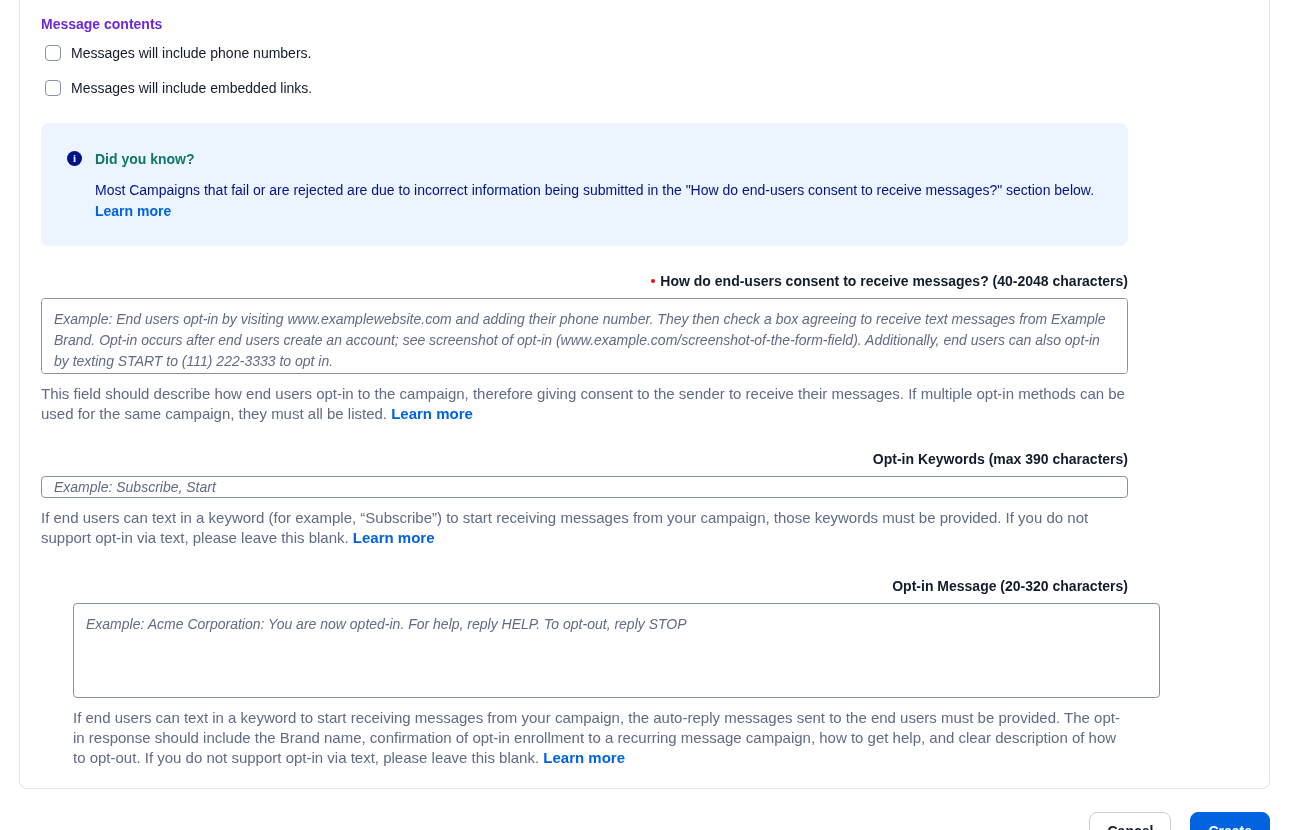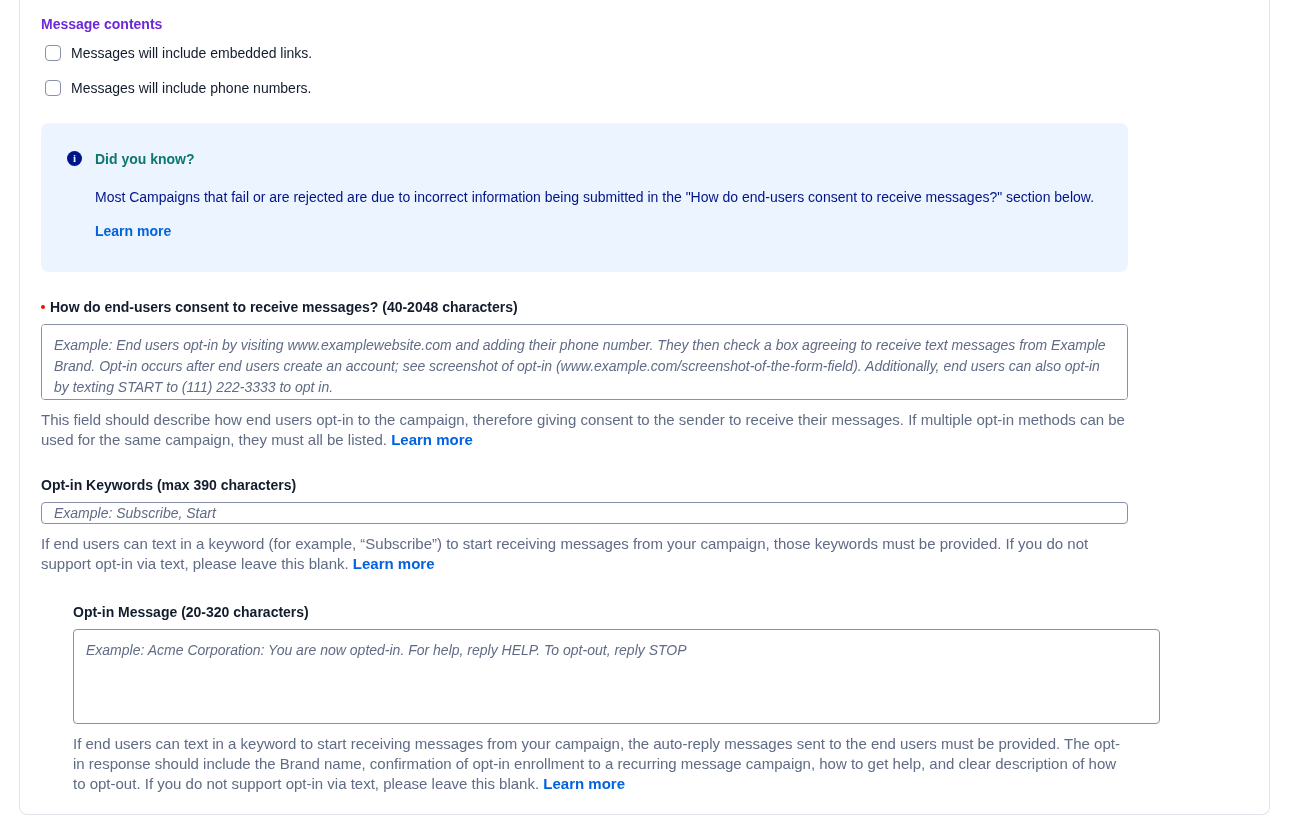--- a/index.html
+++ b/index.html
@@ -70,37 +70,38 @@
   .info-content { flex: 1; }
   .info-title {
     font-weight: 700;
     font-size: 14px;
     line-height: 20px;
     color: #0f766e;
   }
   .info-body {
     margin-top: 11px;
     font-size: 14px;
-    line-height: 34px;
+    line-height: 21px;
     color: #001489;
     max-width: 1010px;
   }
   a.link {
     color: #0263E0;
     font-weight: 600;
     text-decoration: none;
     cursor: pointer;
   }
   .field { margin-top: 25px; }
   .field-label {
     font-weight: 700;
     font-size: 14px;
     line-height: 20px;
     color: #121C2D;
     margin-bottom: 7px;
+    text-align: right;
   }
   .req-dot {
     display: inline-block;
     width: 4px; height: 4px;
     border-radius: 50%;
     background: #EB1000;
     vertical-align: 3px;
     margin-right: 5px;
   }
   textarea, input[type="text"] {
@@ -162,26 +163,26 @@
 </head>
 <body>
 
 <div class="card">
   <div class="content">
 
     <div class="section-label">Message contents</div>
 
     <label class="checkbox-row">
       <span class="checkbox-box"></span>
-      <span class="checkbox-label">Messages will include embedded links.</span>
+      <span class="checkbox-label">Messages will include phone numbers.</span>
     </label>
 
     <label class="checkbox-row">
       <span class="checkbox-box"></span>
-      <span class="checkbox-label">Messages will include phone numbers.</span>
+      <span class="checkbox-label">Messages will include embedded links.</span>
     </label>
 
     <div class="info-box">
       <span class="info-icon">i</span>
       <div class="info-content">
         <div class="info-title">Did you know?</div>
         <div class="info-body">
           <span>Most Campaigns that fail or are rejected are due to incorrect information being submitted in the "How do end-users consent to receive messages?" section below.</span>
           <a class="link">Learn more</a>
         </div>

